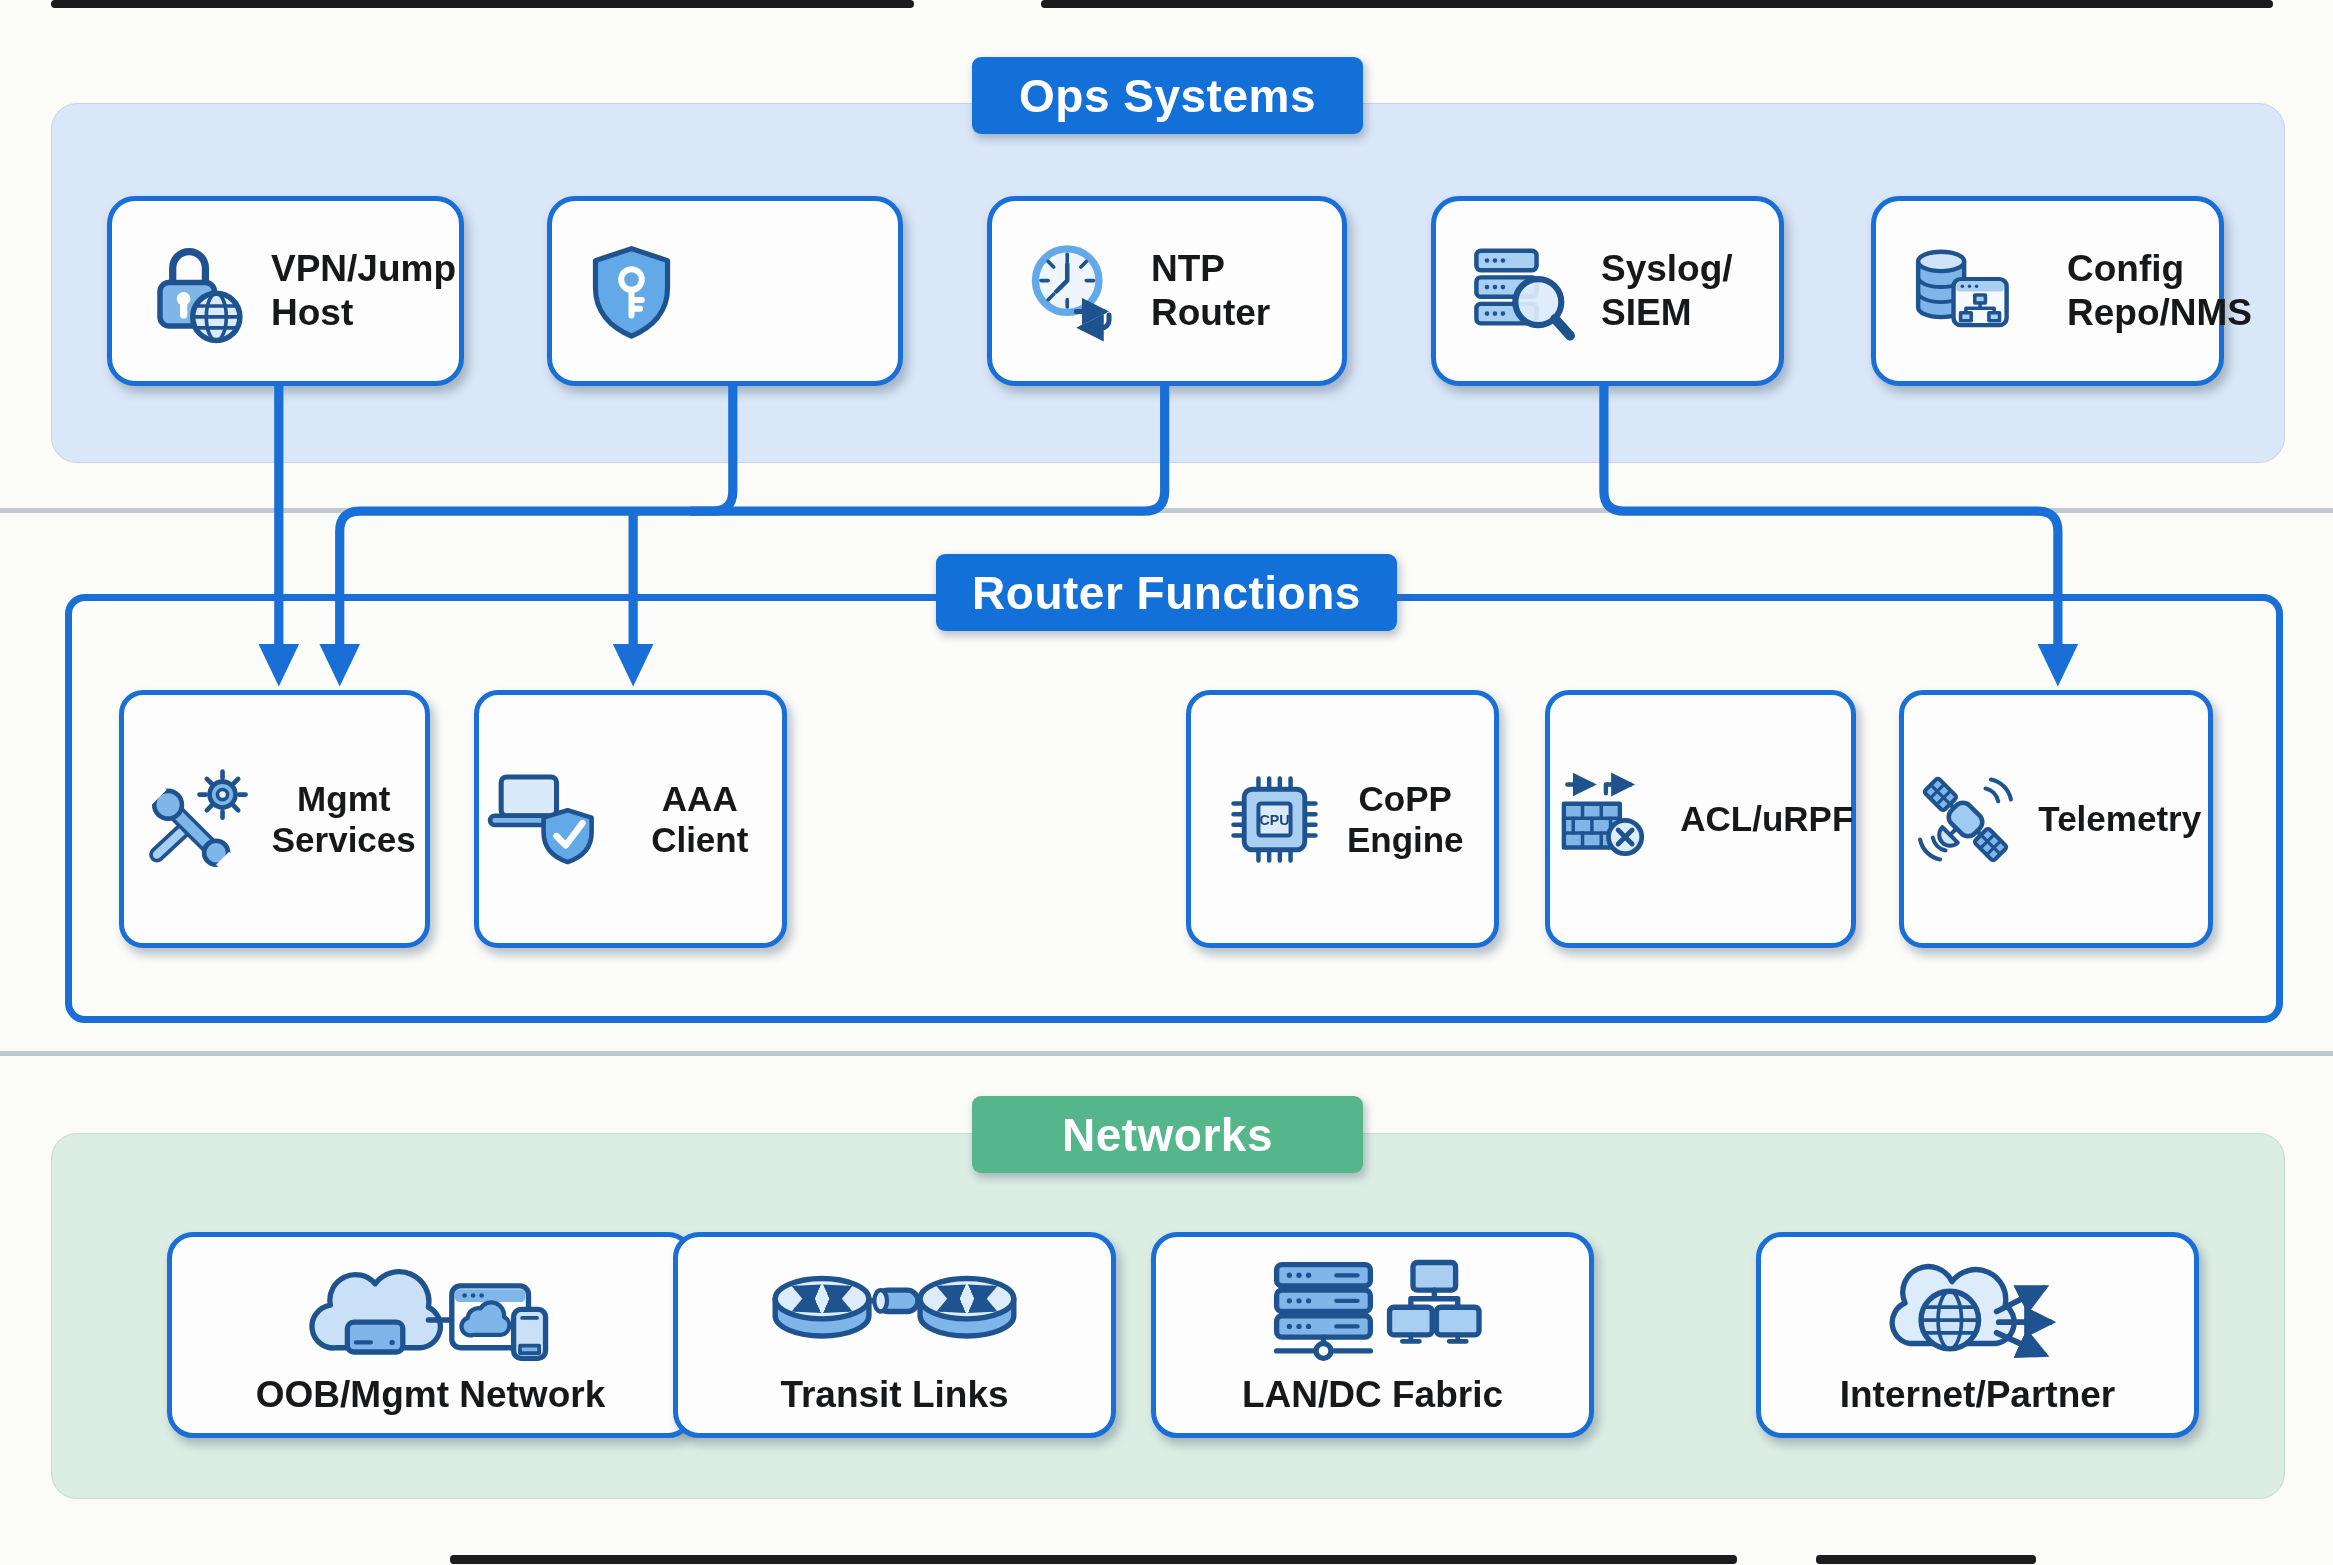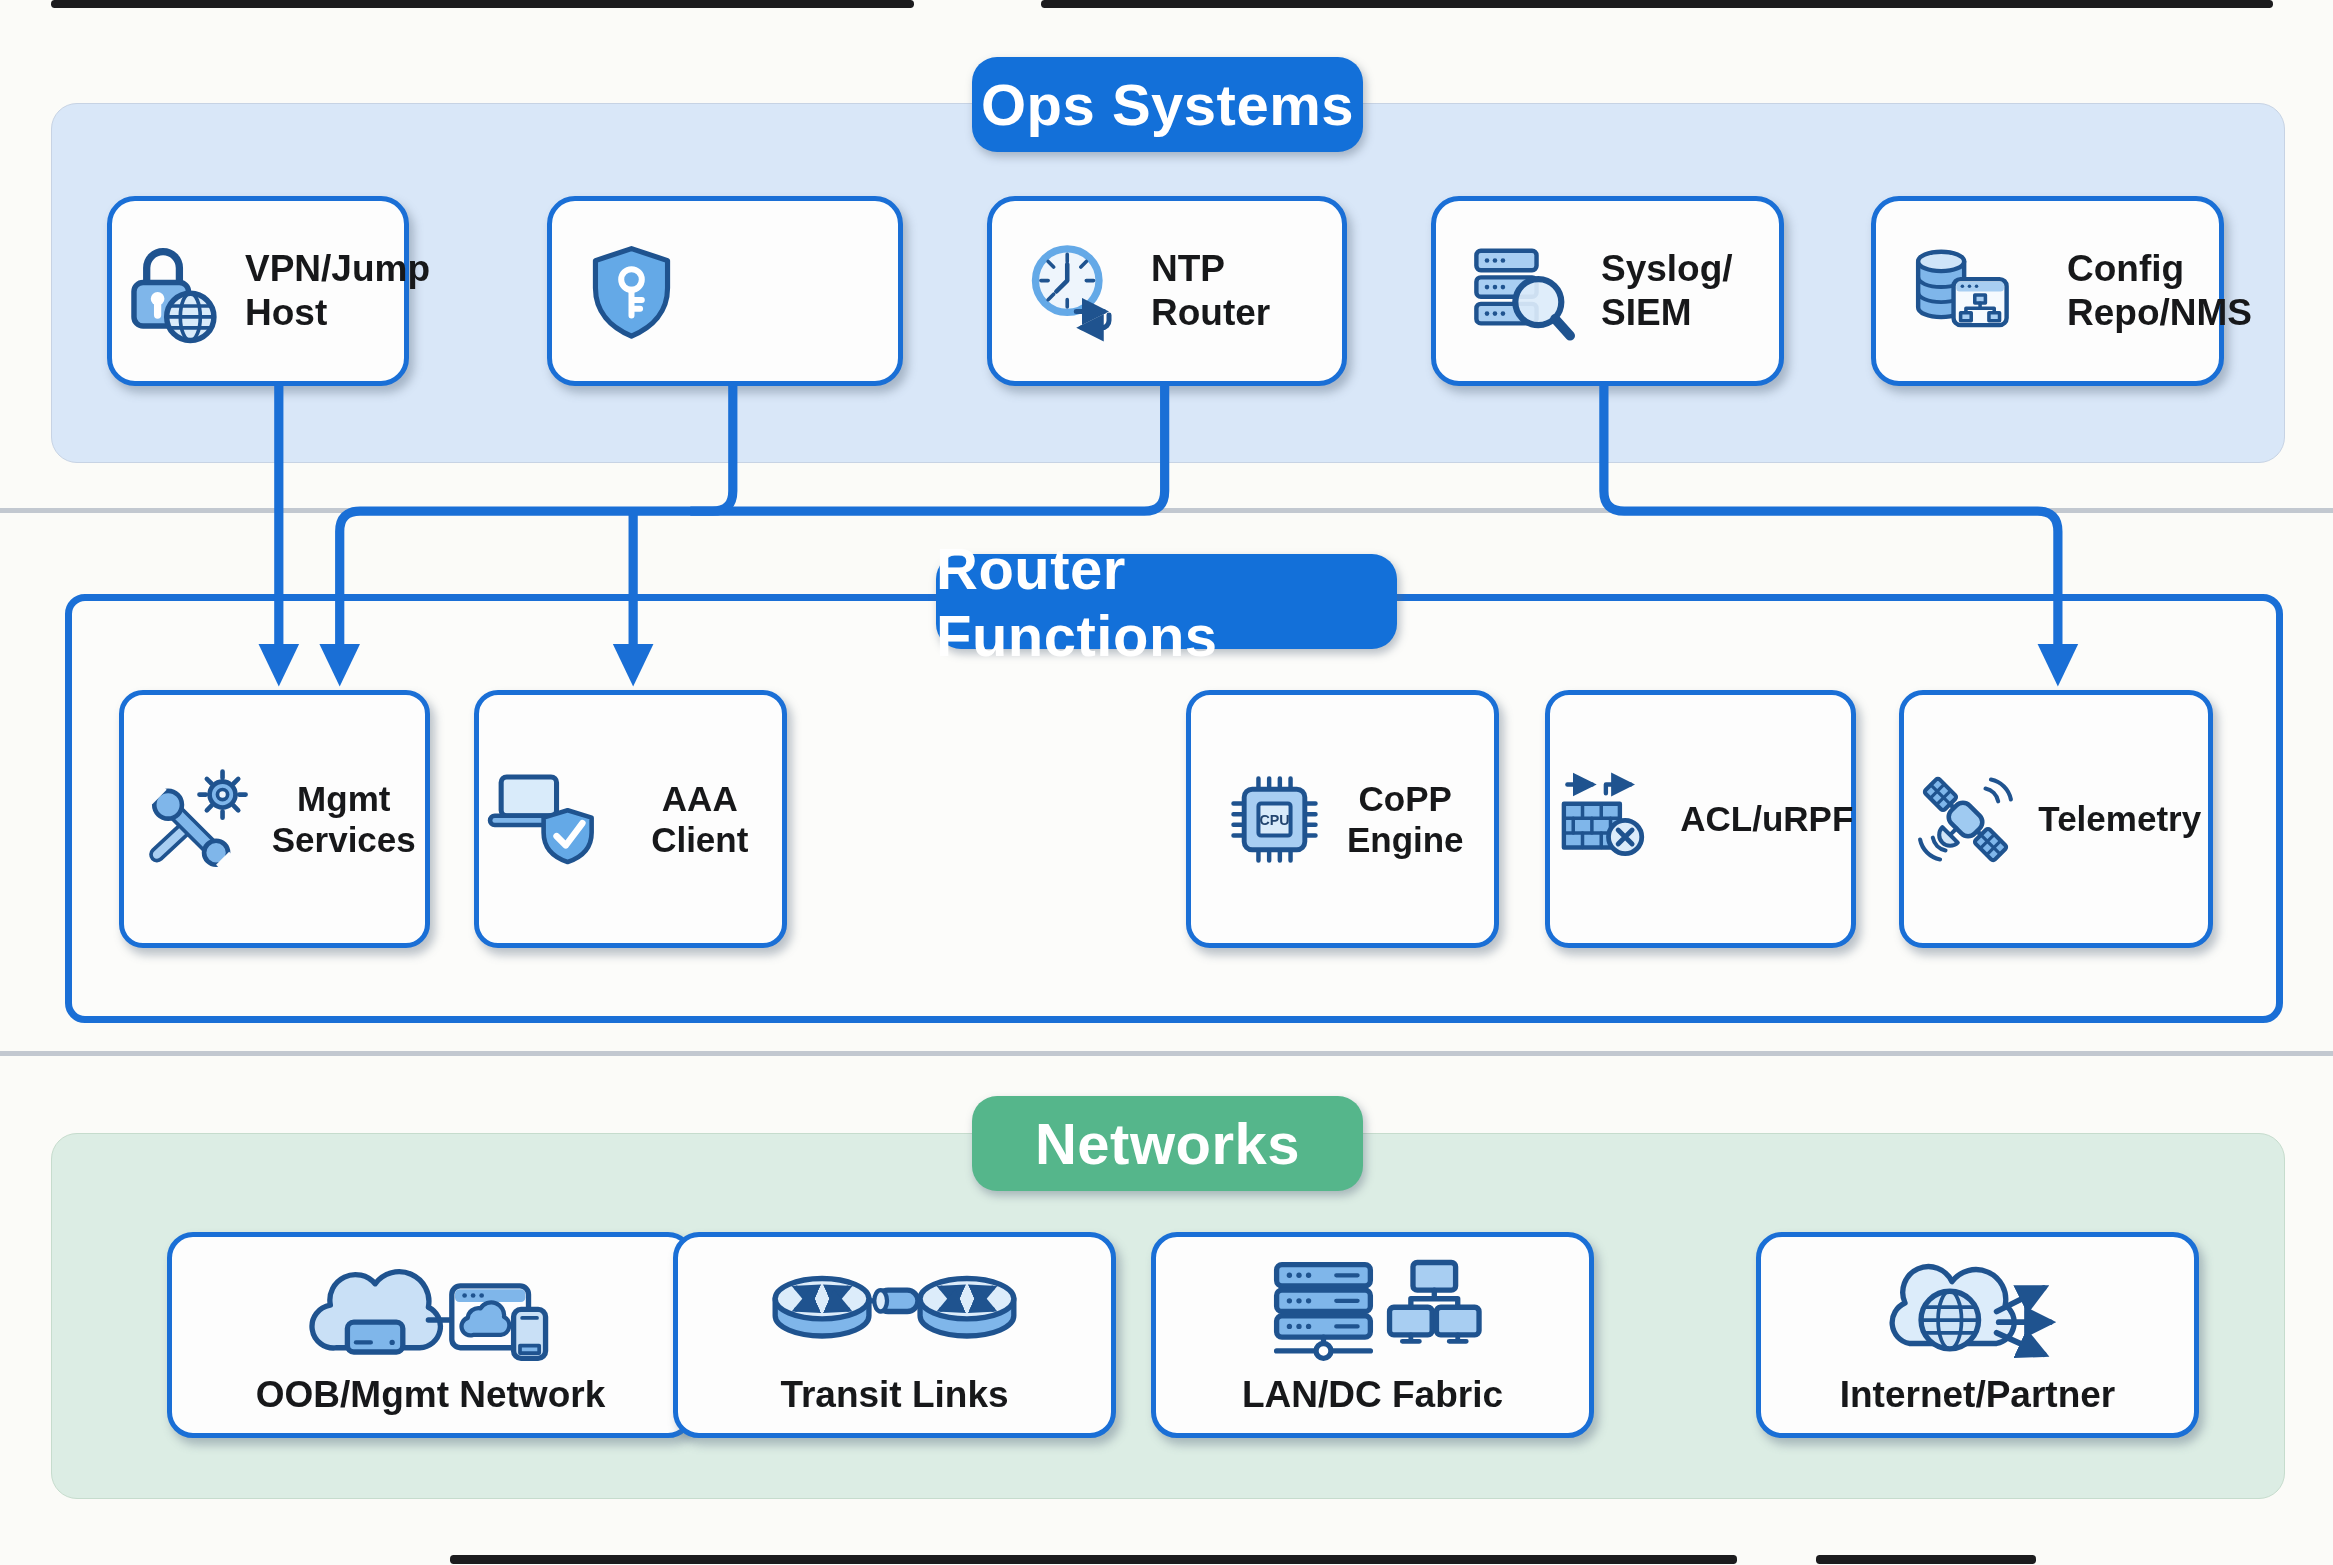--- a/index.html
+++ b/index.html
@@ -4,40 +4,40 @@
 <style>
   html,body{margin:0;padding:0;background:#fbfbf8;}
   #stage{position:relative;width:2333px;height:1565px;background:#fbfbf8;overflow:hidden;
          font-family:"Liberation Sans","DejaVu Sans",sans-serif;color:#17181a;}
   .frame-bar{position:absolute;height:8.3px;background:#1c1c1e;border-radius:3.7px;}
   .divider{position:absolute;left:0;width:2333px;height:4.6px;background:#b7bec9;opacity:.85;}
   .panel{position:absolute;border-radius:26px;}
   #ops-panel{left:51px;top:103px;width:2232px;height:358px;background:#d9e7f8;border:1.8px solid #c7d3e4;}
   #router-panel{left:65px;top:594px;width:2204px;height:415px;background:#fcfcfa;border:7.4px solid #1a6fd6;border-radius:20px;}
   #networks-panel{left:51px;top:1133px;width:2232px;height:364px;background:#dcede4;border:1.8px solid #c6dccd;}
-  .badge{position:absolute;height:95px;border-radius:25px;display:flex;align-items:center;justify-content:center;
-         color:#fff;font-size:58px;font-weight:700;letter-spacing:0.5px;z-index:6;
+  .badge{position:absolute;height:77px;border-radius:9px;display:flex;align-items:center;justify-content:center;
+         color:#fff;font-size:46px;font-weight:700;letter-spacing:0.5px;z-index:6;
          box-shadow:2.8px 4.6px 8.3px rgba(90,105,125,.4);}
   .badge.blue{background:#1370d9;}
   .badge.green{background:#55b68b;}
   #ops-badge{left:972px;top:57px;width:391px;}
   #router-badge{left:936px;top:554px;width:461px;}
   #networks-badge{left:972px;top:1096px;width:391px;}
   .card{position:absolute;background:#fdfdfd;border:5.5px solid #1a6fd6;box-sizing:border-box;
         box-shadow:4.6px 6.5px 9.2px rgba(96,112,130,.42);z-index:4;}
   .ops-card{top:196px;height:190px;border-radius:28px;display:flex;align-items:center;gap:22px;padding-left:28px;}
   .ops-card .label{font-size:37px;font-weight:700;line-height:1.18;}
   .fn-card{top:690px;height:258px;border-radius:24px;display:flex;flex-direction:row;align-items:center;
            justify-content:center;gap:18.5px;}
   .fn-card .label{font-size:35px;font-weight:700;line-height:1.18;text-align:center;}
   .net-card{top:1232px;height:206px;border-radius:26px;display:flex;flex-direction:column;align-items:center;
             justify-content:center;gap:9.2px;padding-top:3.7px;}
   .net-card .label{font-size:37px;font-weight:700;text-align:center;}
   .label span{display:block;}
-  #box-vpn{left:107px;width:302px;justify-content:center;}
+  #box-vpn{left:107px;width:357px;}
   #box-aaa{left:547px;width:356px;}
   #box-ntp{left:987px;width:360px;}
   #box-syslog{left:1431px;width:353px;}
   #box-config{left:1871px;width:353px;gap:48px;}
   #box-mgmt{left:119px;width:311px;}
   #box-aaaclient{left:474px;width:313px;}
   #box-routing{left:832px;width:311px;}
   #box-copp{left:1186px;width:313px;}
   #box-acl{left:1545px;width:311px;}
   #box-telemetry{left:1899px;width:314px;}

